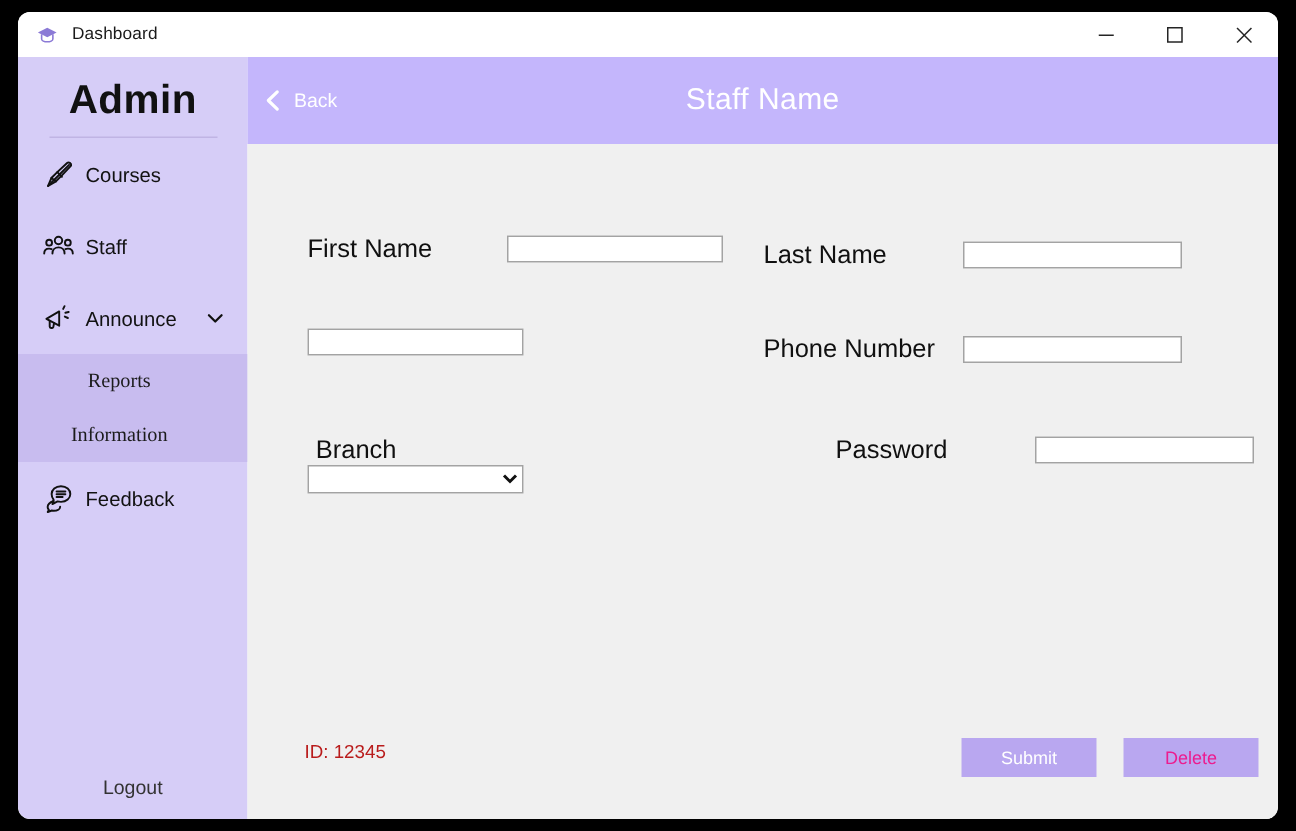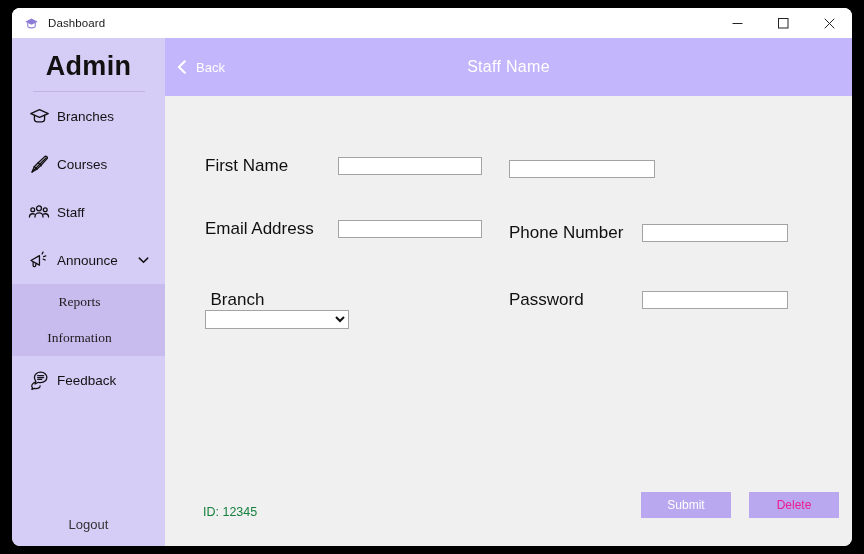--- a/index.html
+++ b/index.html
@@ -154,21 +154,21 @@
     font-size: 13px;
     margin-left: 5px;
     color: #ffffff;
   }
   #page-title {
     position: absolute;
     left: 0; right: 0;
     top: 50%;
     transform: translateY(-50%);
     text-align: center;
-    font-size: 16px;
+    font-size: 20px;
     color: #ffffff;
     letter-spacing: 0.3px;
   }
 
   
   #main {
     position: absolute;
     left: 153px; top: 88px;
     width: 687px;
     height: 450px;
@@ -202,23 +202,23 @@
     border: 1px solid #a3a3a3;
     box-sizing: border-box;
     font-size: 12px;
     font-family: "Liberation Sans", sans-serif;
     color: #111;
     outline: none;
   }
   #id-label {
     position: absolute;
     left: 38px;
-    top: 409px;
+    top: 398px;
     font-size: 12.5px;
-    color: #15803d;
+    color: #b91c1c;
   }
   .action-btn {
     position: absolute;
     width: 90px;
     height: 26px;
     background: #b9a7f0;
     border: none;
     font-size: 12px;
     font-family: "Liberation Sans", sans-serif;
     cursor: pointer;
@@ -257,29 +257,20 @@
             <line x1="10.3" y1="0.7" x2="0.7" y2="10.3" stroke="currentColor" stroke-width="1"></line>
           </svg>
       </div>
     </div>
   </div>
 
   <div id="sidebar">
     <div id="admin-title">Admin</div>
     <div id="admin-divider"></div>
 
-    <div class="nav-item">
-      <span class="nav-icon">
-        <svg width="21" height="21" viewBox="0 0 24 24" fill="none" stroke="#111" stroke-width="1.5" stroke-linejoin="round">
-          <path d="M12 4.2 L22 8.6 L12 13 L2 8.6 Z"></path>
-          <path d="M6.2 10.6 L6.2 15.3 C6.2 16.9 8.8 18.2 12 18.2 C15.2 18.2 17.8 16.9 17.8 15.3 L17.8 10.6" stroke-linecap="round"></path>
-        </svg>
-      </span>
-      <span>Branches</span>
-    </div>
 
     <div class="nav-item">
       <span class="nav-icon">
         <svg width="21" height="21" viewBox="0 0 24 24" fill="none" stroke="#111" stroke-width="1.5" stroke-linejoin="round" stroke-linecap="round">
           <path d="M3.5 20.5 L9.5 14.5 L14.5 9.5 L19.5 4.5"></path>
           <path d="M3.5 20.5 L6 14.5 L10.5 10 L18 3 C19.2 2 21.5 3.2 21 5 L14 12.5 L9.5 17 Z"></path>
           <path d="M10.5 10 L14 13.5"></path>
           <path d="M6 14.5 L9.5 17"></path>
         </svg>
       </span>
@@ -353,38 +344,38 @@
     <div id="page-title">Staff Name</div>
   </div>
 
   <div id="main">
 
     <div class="form-row" style="left:40px; top:60px;">
       <span class="field-label" style="width:133px;">First Name</span>
       <input class="field-input" style="width: 144px;" placeholder="">
     </div>
     <div class="form-row" style="left:344px; top:64px;">
+      <span class="field-label" style="width:133px;">Last Name</span>
       <input class="field-input" style="width: 146px;" placeholder="">
     </div>
 
     <div class="form-row" style="left:40px; top:123px;">
-      <span class="field-label" style="width:133px;">Email Address</span>
       <input class="field-input" style="width: 144px;" placeholder="">
     </div>
     <div class="form-row" style="left:344px; top:127px;">
       <span class="field-label" style="width:133px;">Phone Number</span>
       <input class="field-input" style="width: 146px;" placeholder="">
     </div>
 
     <div class="form-row" style="left:40px; top:194px;flex-direction:column;">
       <span class="field-label" style="width:133px;">Branch</span>
       <select class="field-select" style="width:144px;"><option value=""></option></select>
     </div>
     <div class="form-row" style="left:344px; top:194px;">
-      <span class="field-label" style="width:133px;">Password</span>
+      <span class="field-label" style="width:133px;margin-left:48px;">Password</span>
       <input class="field-input" style="width: 146px;" placeholder="">
     </div>
 
     <div id="id-label">ID: 12345</div>
 
     <button class="action-btn" id="submit-btn">Submit</button>
     <button class="action-btn" id="delete-btn">Delete</button>
   </div>
 
 </div>

